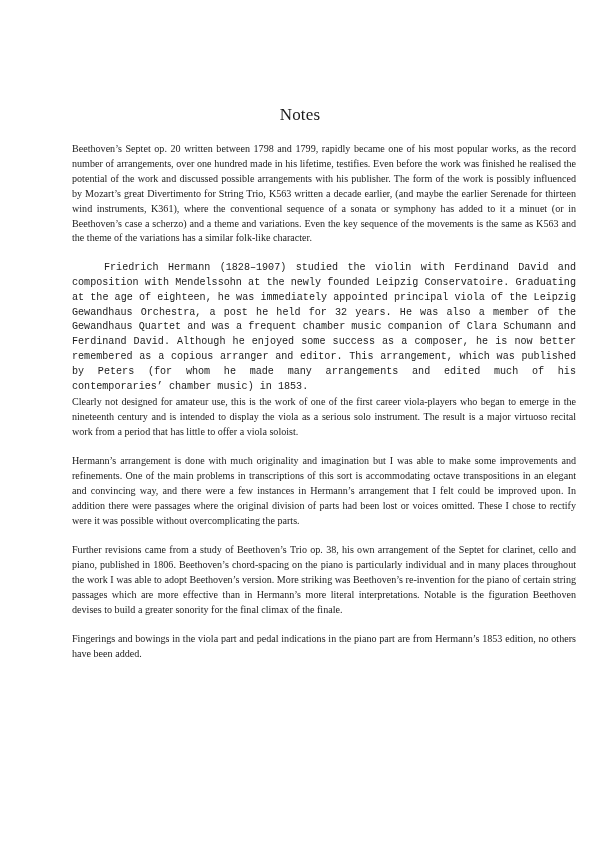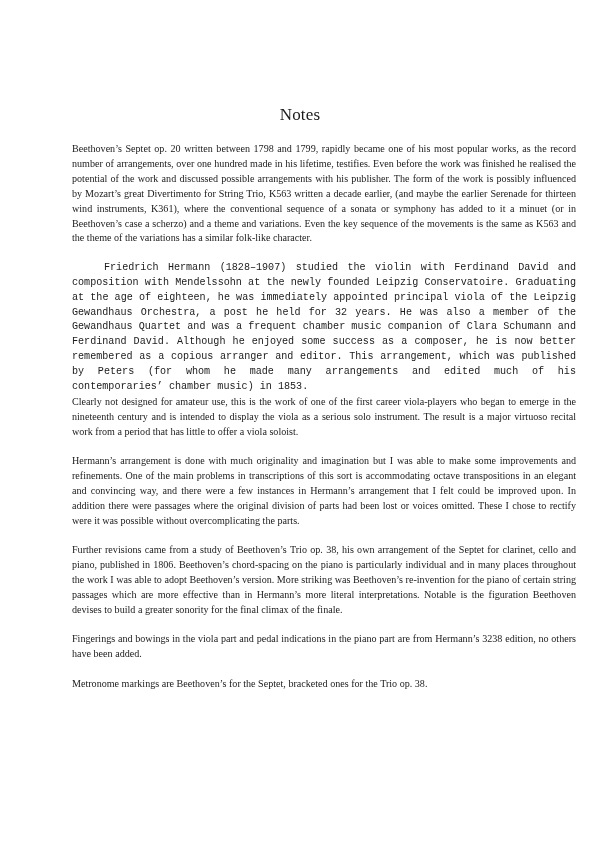--- a/index.html
+++ b/index.html
@@ -52,16 +52,15 @@
 <body>
 
 <div class="page">
   <h1 class="title">Notes</h1>
   <div class="body-text">
     <p>Beethoven’s Septet op. 20 written between 1798 and 1799, rapidly became one of his most popular works, as the record number of arrangements, over one hundred made in his lifetime, testifies. Even before the work was finished he realised the potential of the work and discussed possible arrangements with his publisher. The form of the work is possibly influenced by Mozart’s great Divertimento for String Trio, K563 written a decade earlier, (and maybe the earlier Serenade for thirteen wind instruments, K361), where the conventional sequence of a sonata or symphony has added to it a minuet (or in Beethoven’s case a scherzo) and a theme and variations. Even the key sequence of the movements is the same as K563 and the theme of the variations has a similar folk-like character.</p>
     <p class="gap indent">Friedrich Hermann (1828–1907) studied the violin with Ferdinand David and composition with Mendelssohn at the newly founded Leipzig Conservatoire. Graduating at the age of eighteen, he was immediately appointed principal viola of the Leipzig Gewandhaus Orchestra, a post he held for 32 years. He was also a member of the Gewandhaus Quartet and was a frequent chamber music companion of Clara Schumann and Ferdinand David. Although he enjoyed some success as a composer, he is now better remembered as a copious arranger and editor. This arrangement, which was published by Peters (for whom he made many arrangements and edited much of his contemporaries’ chamber music) in 1853.</p>
     <p>Clearly not designed for amateur use, this is the work of one of the first career viola-players who began to emerge in the nineteenth century and is intended to display the viola as a serious solo instrument. The result is a major virtuoso recital work from a period that has little to offer a viola soloist.</p>
     <p class="gap">Hermann’s arrangement is done with much originality and imagination but I was able to make some improvements and refinements. One of the main problems in transcriptions of this sort is accommodating octave transpositions in an elegant and convincing way, and there were a few instances in Hermann’s arrangement that I felt could be improved upon. In addition there were passages where the original division of parts had been lost or voices omitted. These I chose to rectify were it was possible without overcomplicating the parts.</p>
     <p class="gap">Further revisions came from a study of Beethoven’s Trio op. 38, his own arrangement of the Septet for clarinet, cello and piano, published in 1806. Beethoven’s chord-spacing on the piano is particularly individual and in many places throughout the work I was able to adopt Beethoven’s version. More striking was Beethoven’s re-invention for the piano of certain string passages which are more effective than in Hermann’s more literal interpretations. Notable is the figuration Beethoven devises to build a greater sonority for the final climax of the finale.</p>
-    <p class="gap">Fingerings and bowings in the viola part and pedal indications in the piano part are from Hermann’s 3238 edition, no others have been added.</p>
-    <p class="gap">Metronome markings are Beethoven’s for the Septet, bracketed ones for the Trio op. 38.</p>
+    <p class="gap">Fingerings and bowings in the viola part and pedal indications in the piano part are from Hermann’s 1853 edition, no others have been added.</p>
   </div>
 </div>
 
 </body></html>

